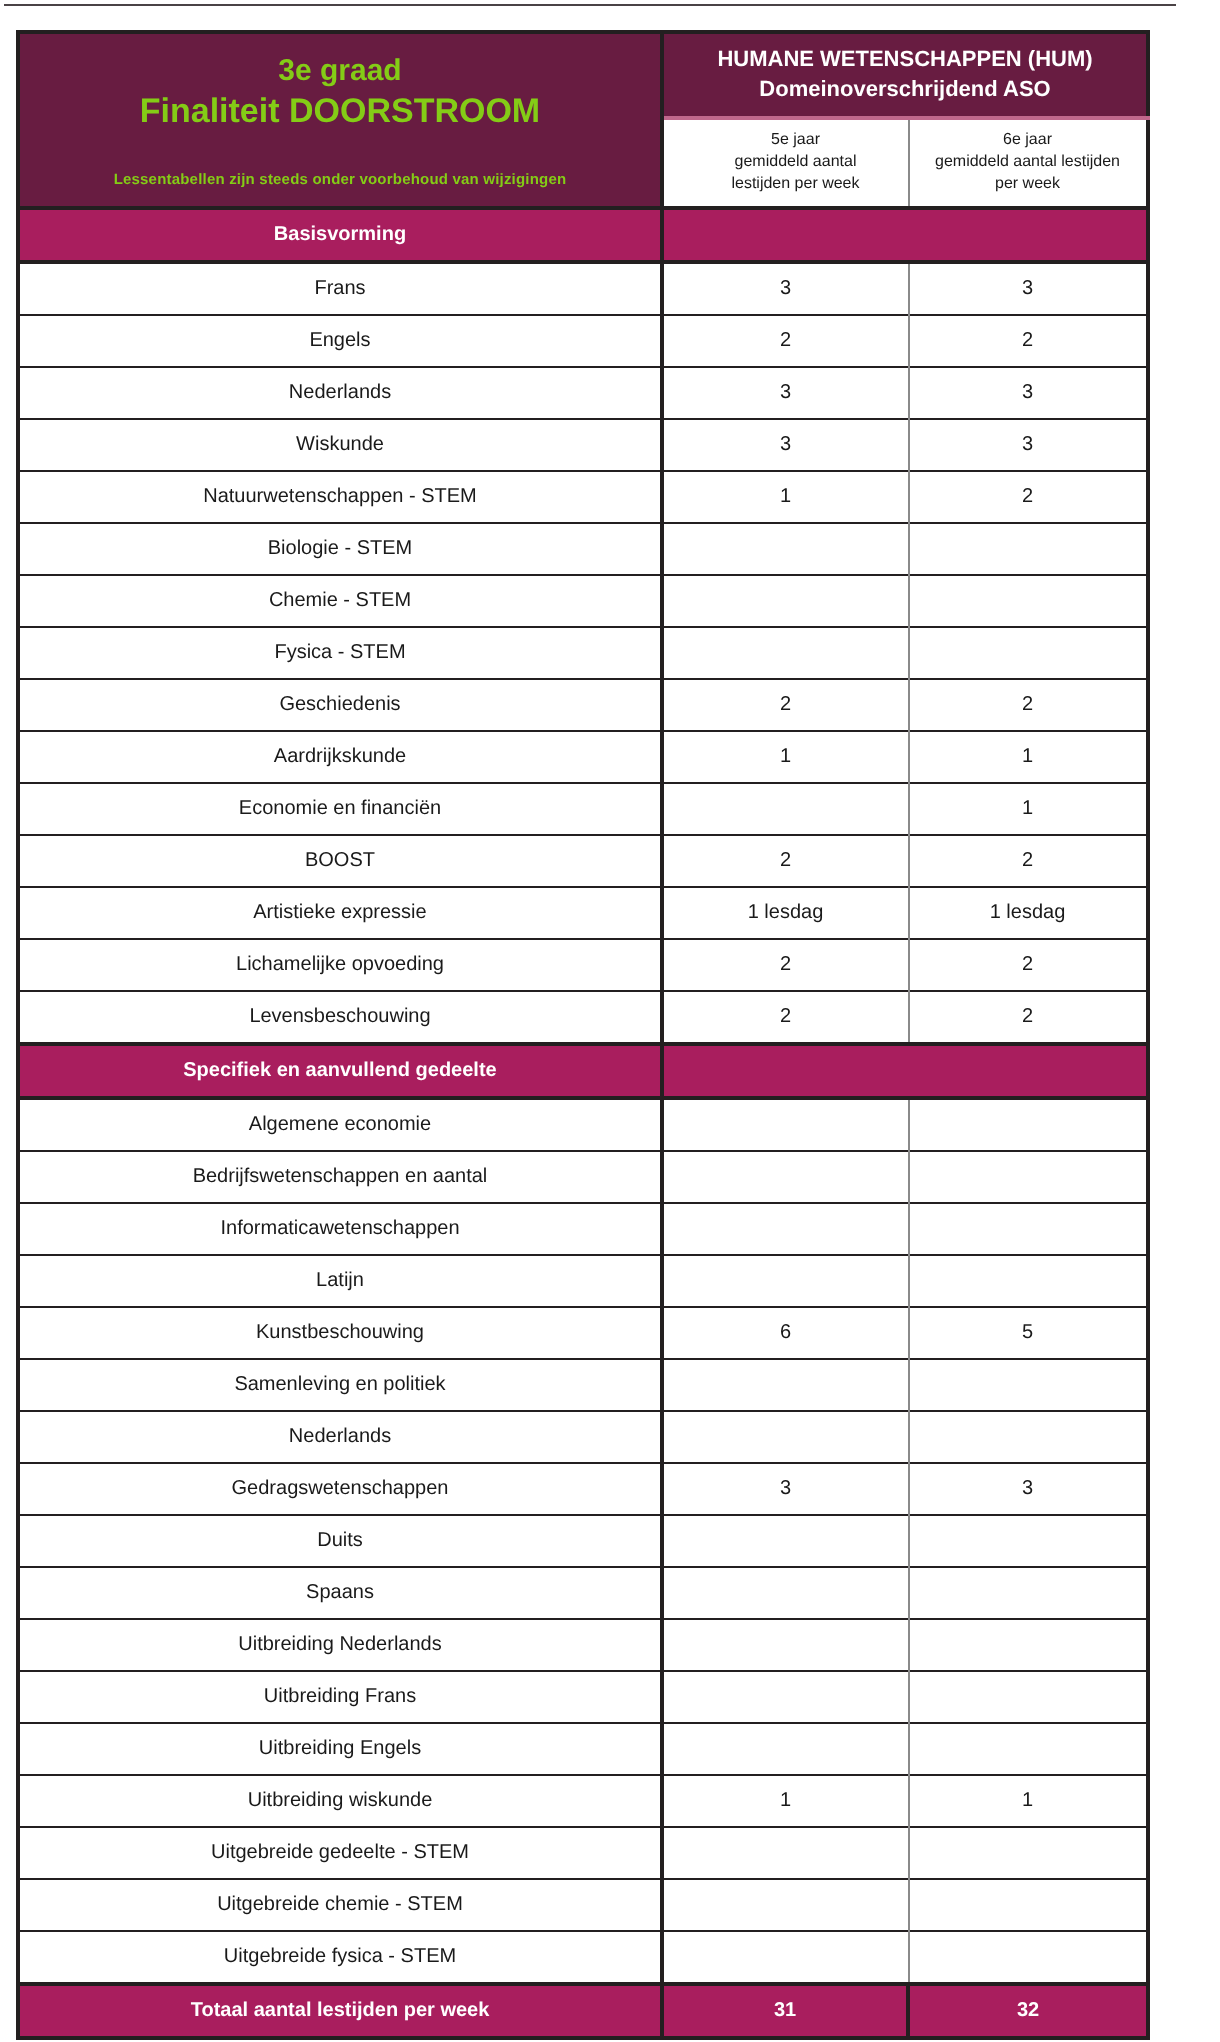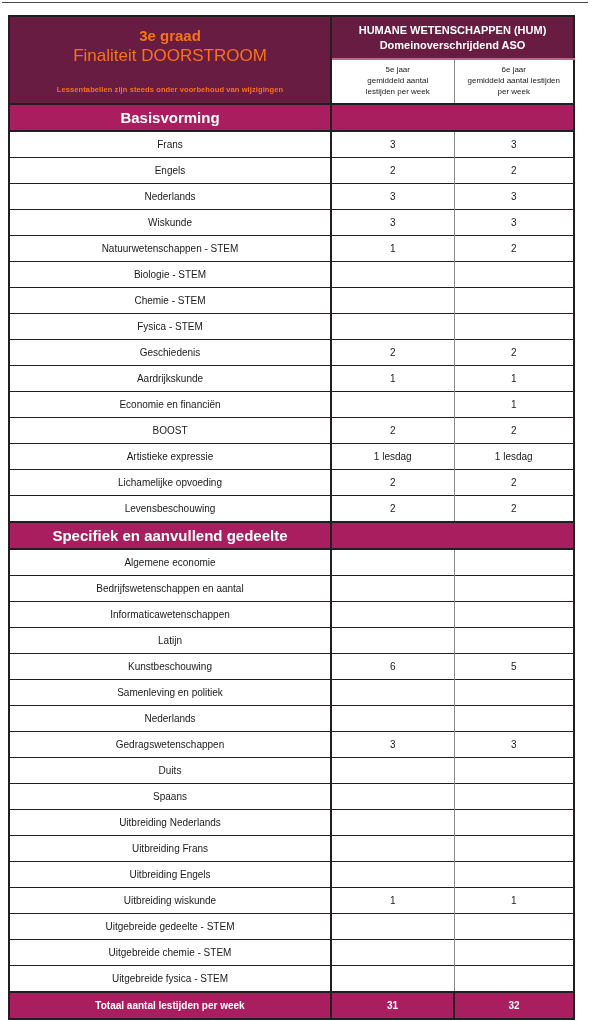--- a/index.html
+++ b/index.html
@@ -23,25 +23,25 @@
     border:2px solid var(--border-dark);
   }
   col.col-subject{width:322px;}
   col.col-y5{width:123px;}
   col.col-y6{width:120px;}
 
   th,td{padding:0;margin:0;vertical-align:middle;text-align:center;}
 
   
   .head-left{
-    background:var(--dark);color:#f97316;height:86px;
+    background:var(--dark);color:#84cc16;height:86px;
     border-right:2px solid var(--border-dark);
   }
   .head-left .t1{font-size:15px;font-weight:bold;line-height:1.25;}
-  .head-left .t2{font-size:17px;font-weight:normal;line-height:1.25;}
+  .head-left .t2{font-size:17px;font-weight:bold;line-height:1.25;}
   .head-left .t3{font-size:7.5px;font-weight:bold;margin-top:18px;letter-spacing:.1px;}
   .head-right{
     background:var(--dark);color:#ffffff;height:41px;
     font-size:11px;font-weight:bold;line-height:1.3;
     border-bottom:2px solid var(--pink-line);
   }
   .subhead{
     background:#ffffff;color:var(--text);height:43px;
     font-size:8px;font-weight:normal;line-height:1.35;
     padding:0 10px;border-bottom:2px solid var(--border-dark);
@@ -52,21 +52,21 @@
 
   
   tbody td{
     height:25px;font-size:10px;background:#ffffff;
     border-top:1px solid var(--border-dark);
   }
   tbody td.c1{border-right:2px solid var(--border-dark);}
   tbody td.c2{border-right:1px solid var(--divider-gray);}
 
   tr.section-row td{
-    background:var(--magenta);color:#ffffff;font-weight:bold;font-size:15px;
+    background:var(--magenta);color:#ffffff;font-weight:bold;font-size:10px;
     border-top:2px solid var(--border-dark);border-bottom:2px solid var(--border-dark);
   }
   tr.total-row td{
     background:var(--magenta);color:#ffffff;font-weight:bold;font-size:10px;
     border-top:2px solid var(--border-dark);
   }
   tr.total-row td.c2{border-right:2px solid var(--border-dark);margin-top:25px;}
 </style>
 </head>
 <body>

